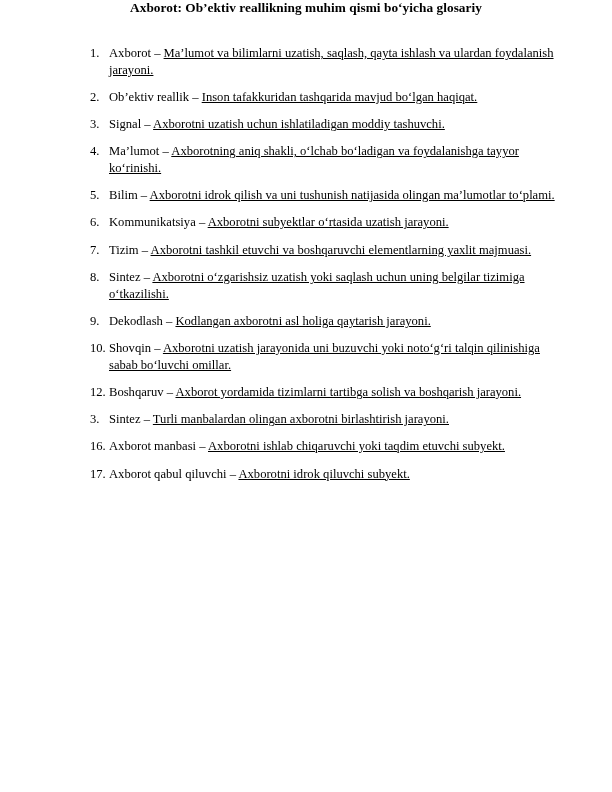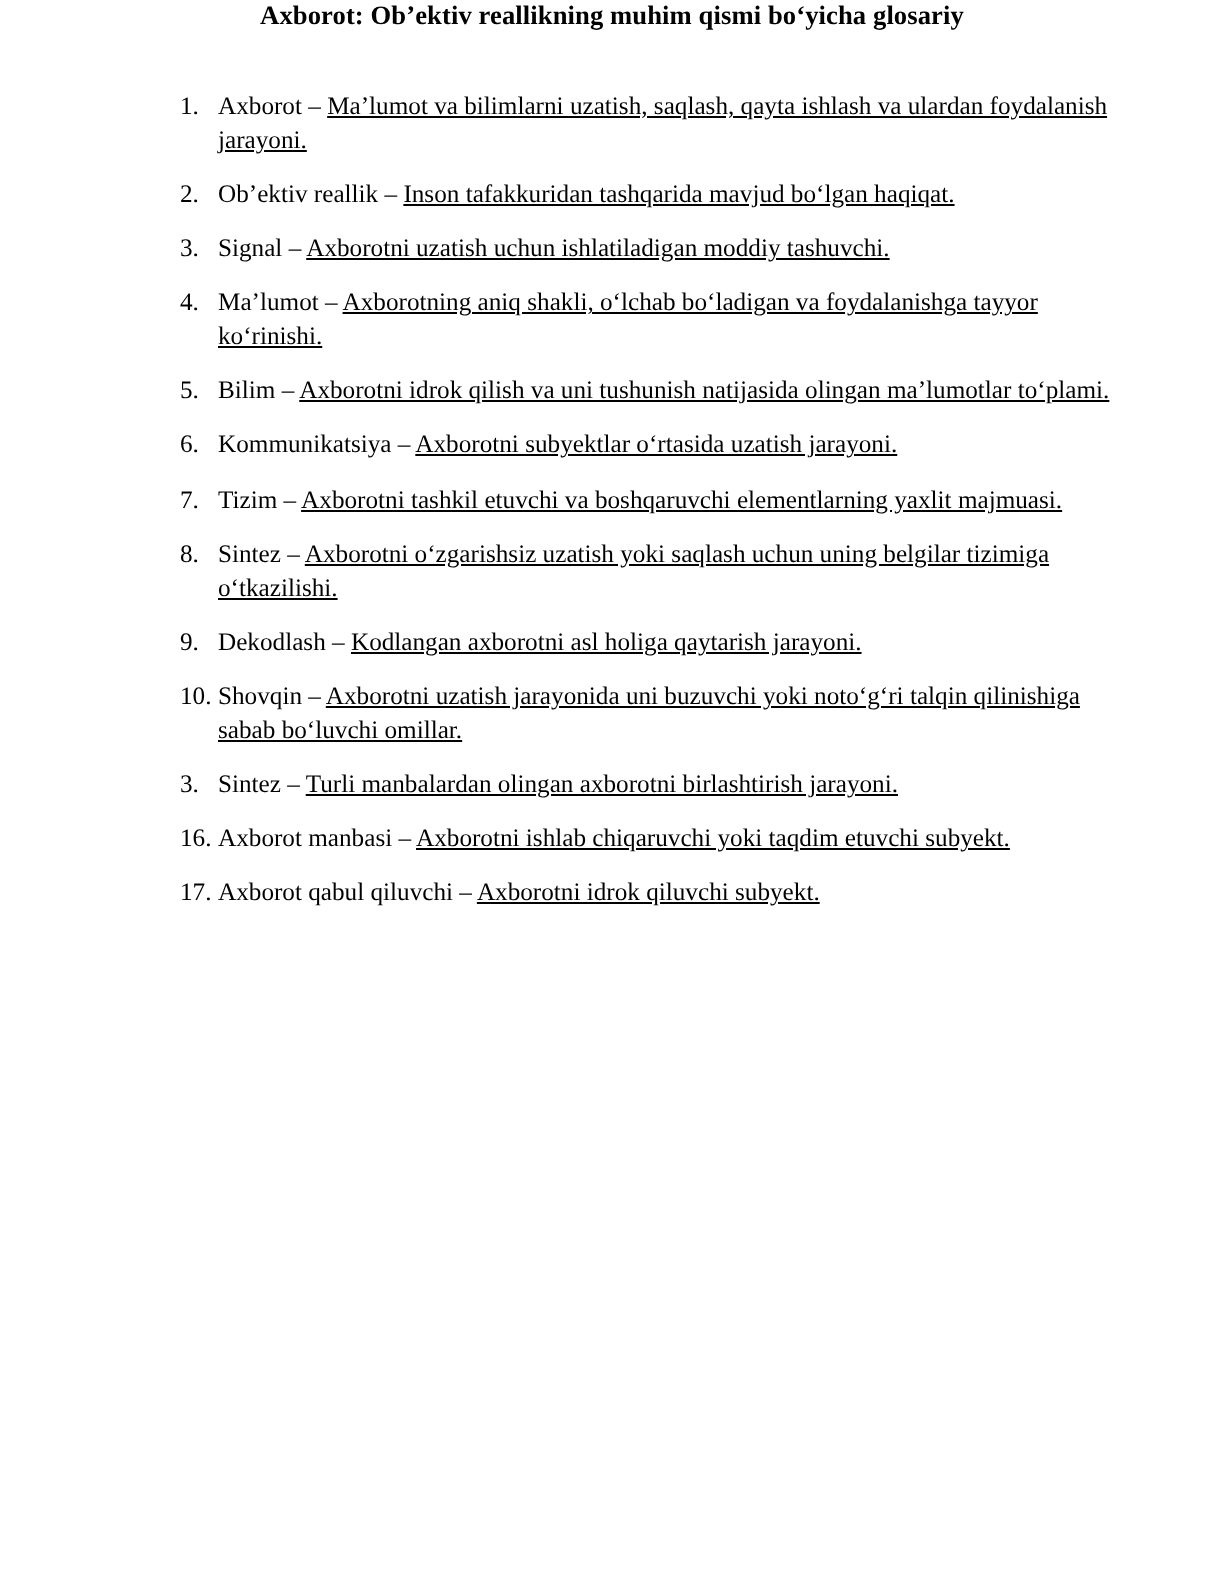--- a/index.html
+++ b/index.html
@@ -84,18 +84,19 @@
       <li class="gloss-item"><span class="gloss-num">1.&nbsp;</span><span class="gloss-term">Axborot</span><span class="gloss-sep"> – </span><span class="gloss-def">Ma’lumot va bilimlarni uzatish, saqlash, qayta ishlash va ulardan foydalanish jarayoni.</span></li>
       <li class="gloss-item"><span class="gloss-num">2.&nbsp;</span><span class="gloss-term">Ob’ektiv reallik</span><span class="gloss-sep"> – </span><span class="gloss-def">Inson tafakkuridan tashqarida mavjud bo‘lgan haqiqat.</span></li>
       <li class="gloss-item"><span class="gloss-num">3.&nbsp;</span><span class="gloss-term">Signal</span><span class="gloss-sep"> – </span><span class="gloss-def">Axborotni uzatish uchun ishlatiladigan moddiy tashuvchi.</span></li>
       <li class="gloss-item"><span class="gloss-num">4.&nbsp;</span><span class="gloss-term">Ma’lumot</span><span class="gloss-sep"> – </span><span class="gloss-def">Axborotning aniq shakli, o‘lchab bo‘ladigan va foydalanishga tayyor ko‘rinishi.</span></li>
       <li class="gloss-item"><span class="gloss-num">5.&nbsp;</span><span class="gloss-term">Bilim</span><span class="gloss-sep"> – </span><span class="gloss-def">Axborotni idrok qilish va uni tushunish natijasida olingan ma’lumotlar to‘plami.</span></li>
       <li class="gloss-item"><span class="gloss-num">6.&nbsp;</span><span class="gloss-term">Kommunikatsiya</span><span class="gloss-sep"> – </span><span class="gloss-def">Axborotni subyektlar o‘rtasida uzatish jarayoni.</span></li>
       <li class="gloss-item"><span class="gloss-num">7.&nbsp;</span><span class="gloss-term">Tizim</span><span class="gloss-sep"> – </span><span class="gloss-def">Axborotni tashkil etuvchi va boshqaruvchi elementlarning yaxlit majmuasi.</span></li>
       <li class="gloss-item"><span class="gloss-num">8.&nbsp;</span><span class="gloss-term">Sintez</span><span class="gloss-sep"> – </span><span class="gloss-def">Axborotni o‘zgarishsiz uzatish yoki saqlash uchun uning belgilar tizimiga o‘tkazilishi.</span></li>
       <li class="gloss-item"><span class="gloss-num">9.&nbsp;</span><span class="gloss-term">Dekodlash</span><span class="gloss-sep"> – </span><span class="gloss-def">Kodlangan axborotni asl holiga qaytarish jarayoni.</span></li>
       <li class="gloss-item"><span class="gloss-num">10.</span><span class="gloss-term">Shovqin</span><span class="gloss-sep"> – </span><span class="gloss-def">Axborotni uzatish jarayonida uni buzuvchi yoki noto‘g‘ri talqin qilinishiga sabab bo‘luvchi omillar.</span></li>
+      <li class="gloss-item"><span class="gloss-num">12.</span><span class="gloss-term">Boshqaruv</span><span class="gloss-sep"> – </span><span class="gloss-def">Axborot yordamida tizimlarni tartibga solish va boshqarish jarayoni.</span></li>
       <li class="gloss-item"><span class="gloss-num">3.</span><span class="gloss-term">Sintez</span><span class="gloss-sep"> – </span><span class="gloss-def">Turli manbalardan olingan axborotni birlashtirish jarayoni.</span></li>
       <li class="gloss-item"><span class="gloss-num">16.</span><span class="gloss-term">Axborot manbasi</span><span class="gloss-sep"> – </span><span class="gloss-def">Axborotni ishlab chiqaruvchi yoki taqdim etuvchi subyekt.</span></li>
       <li class="gloss-item"><span class="gloss-num">17.</span><span class="gloss-term">Axborot qabul qiluvchi</span><span class="gloss-sep"> – </span><span class="gloss-def">Axborotni idrok qiluvchi subyekt.</span></li>
     </ol>
 
 </div>
 
 </body></html>

